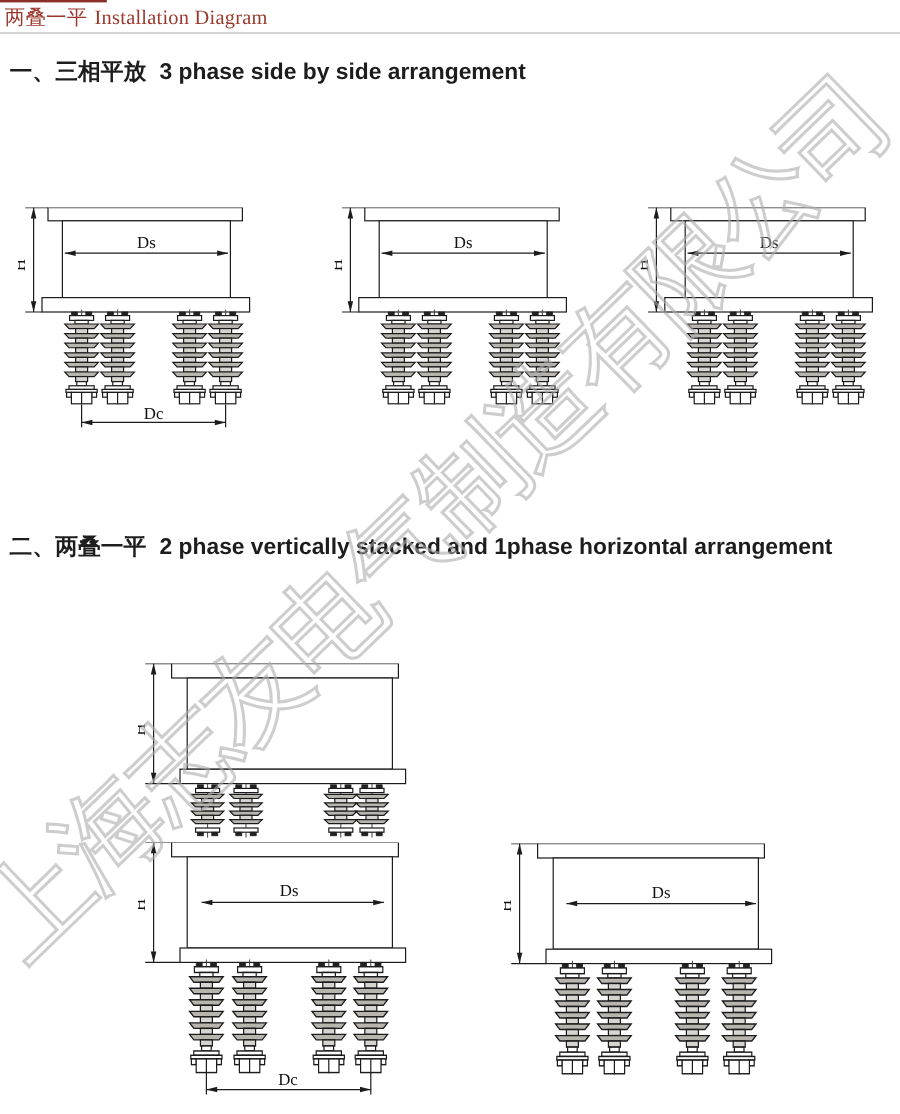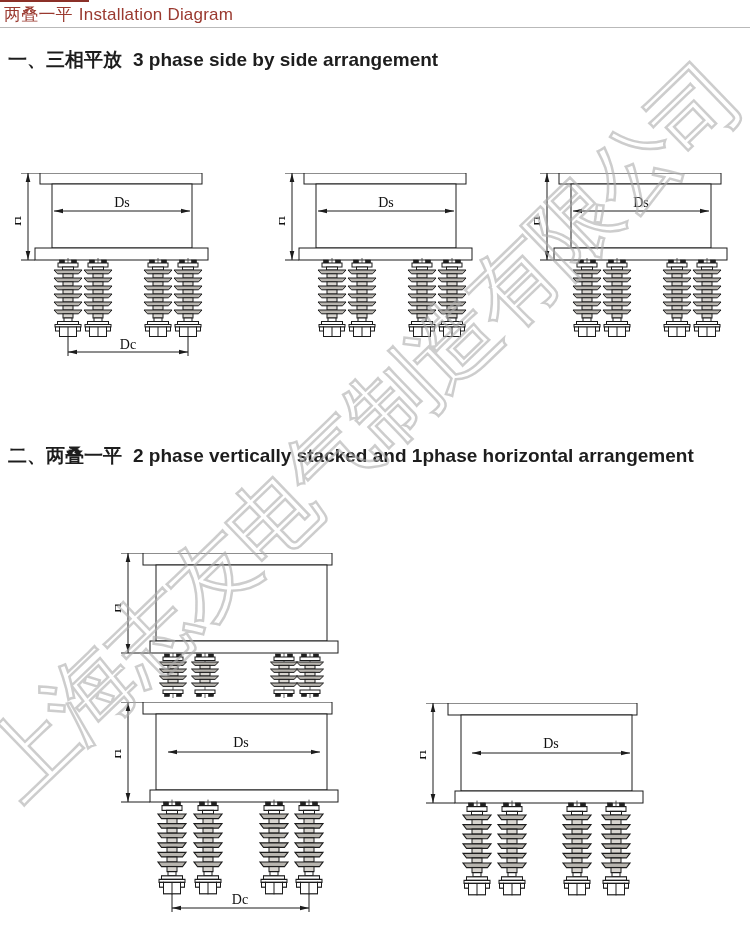--- a/index.html
+++ b/index.html
@@ -4,21 +4,21 @@
 <style>
   html,body{margin:0;padding:0;background:#fff;}
   #app{position:relative;width:750px;height:928px;background:#fff;overflow:hidden;
        font-family:"Liberation Sans","DejaVu Sans",sans-serif;}
 
   
   .header{position:absolute;top:0;left:0;width:750px;height:28px;}
   .zh-rule{position:absolute;top:0;left:0;width:89px;height:2px;background:#8b3028;}
   .page-title{position:absolute;top:3px;left:4px;margin:0;font-size:17px;font-weight:500;
               color:#9a392f;white-space:nowrap;letter-spacing:.2px;}
-  .page-title .en{margin-left:6px;}
+  .page-title .en{margin-left:6px;font-family:Liberation Serif, serif;}
   .divider{position:absolute;top:27px;left:0;width:750px;height:1px;background:#b9b9b9;}
 
   
   .sec{position:absolute;left:8px;margin:0;font-size:19px;font-weight:bold;color:#1d1d1d;
        white-space:nowrap;}
   .sec .en{margin-left:11px;}
   #sec1{top:47px;}
   #sec2{top:443px;}
 
   

